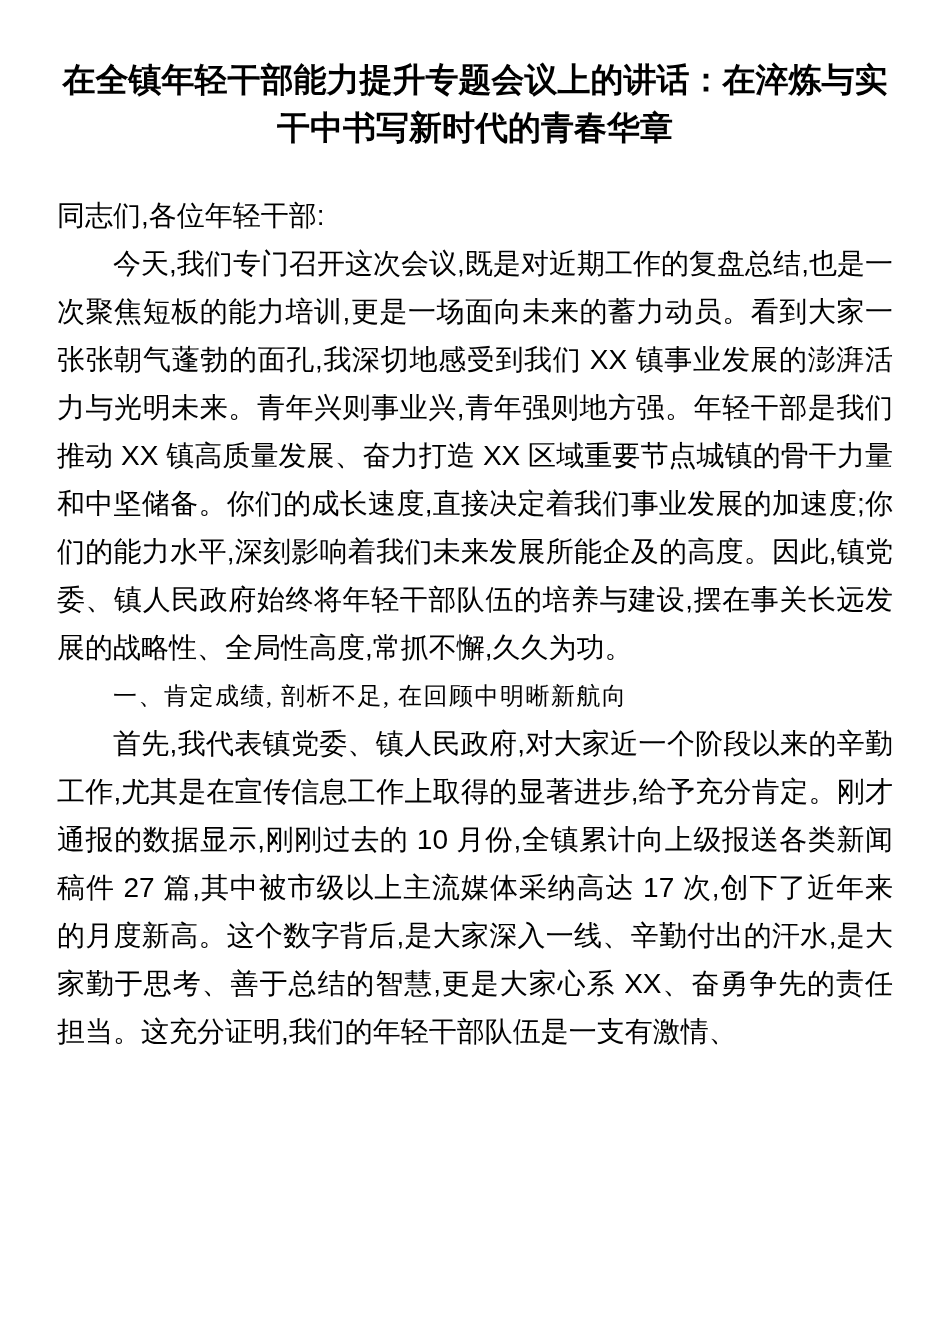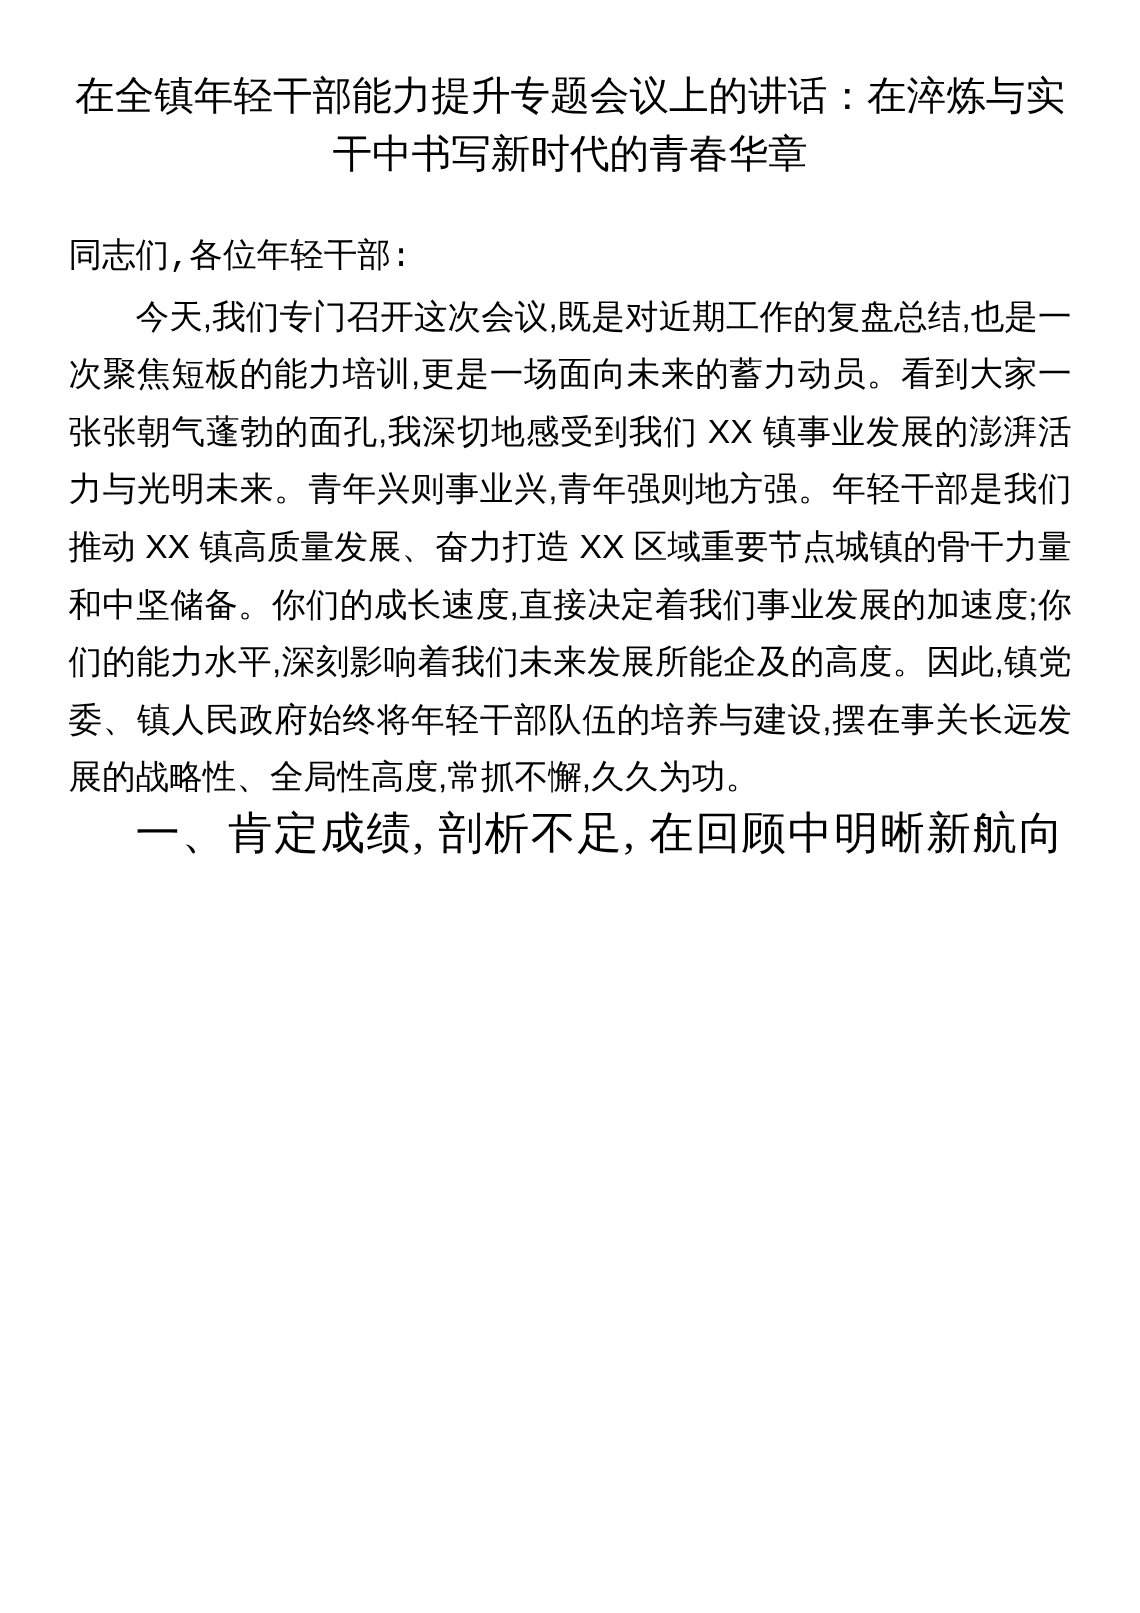--- a/index.html
+++ b/index.html
@@ -23,21 +23,21 @@
     background: #ffffff;
     box-sizing: border-box;
     padding: 0 57px;
   }
 
   
   .doc-title {
     margin: 0;
     padding-top: 56px;
     font-size: 33px;
-    font-weight: normal;
+    font-weight: bold;
     line-height: 48px;
     text-align: center;
     letter-spacing: 0px;
     word-break: break-all;
   }
 
   
   .body-block {
     margin-top: 40px;
   }
@@ -47,31 +47,30 @@
     font-size: 28px;
     line-height: 48px;
     text-align: justify;
     text-justify: inter-ideograph;
     word-break: break-all;
     letter-spacing: 0px;
   }
 
   p.salutation {
     text-indent: 0;
-    font-family: Liberation Mono, monospace;
   }
 
   p.indent {
     text-indent: 56px;
   }
 
   
   p.section-heading {
     margin: 0;
-    font-size: 37px;
+    font-size: 24px;
     line-height: 48px;
     text-indent: 56px;
     font-weight: normal;
     font-family: "Liberation Serif", "DejaVu Serif", serif;
     letter-spacing: 1.5px;
     word-break: break-all;
   }
 </style>
 </head>
 <body>
@@ -82,16 +81,17 @@
 
   <div class="body-block">
 
     <p class="para salutation">同志们,各位年轻干部:</p>
 
     <p class="para indent">今天,我们专门召开这次会议,既是对近期工作的复盘总结,也是一次聚焦短板的能力培训,更是一场面向未来的蓄力动员。看到大家一张张朝气蓬勃的面孔,我深切地感受到我们 XX 镇事业发展的澎湃活力与光明未来。青年兴则事业兴,青年强则地方强。年轻干部是我们推动 XX 镇高质量发展、奋力打造 XX 区域重要节点城镇的骨干力量和中坚储备。你们的成长速度,直接决定着我们事业发展的加速度;你们的能力水平,深刻影响着我们未来发展所能企及的高度。因此,镇党委、镇人民政府始终将年轻干部队伍的培养与建设,摆在事关长远发展的战略性、全局性高度,常抓不懈,久久为功。</p>
 
 
     <p class="section-heading">一、肯定成绩, 剖析不足, 在回顾中明晰新航向</p>
 
+    <p class="para indent">首先,我代表镇党委、镇人民政府,对大家近一个阶段以来的辛勤工作,尤其是在宣传信息工作上取得的显著进步,给予充分肯定。刚才通报的数据显示,刚刚过去的 10 月份,全镇累计向上级报送各类新闻稿件 27 篇,其中被市级以上主流媒体采纳高达 17 次,创下了近年来的月度新高。这个数字背后,是大家深入一线、辛勤付出的汗水,是大家勤于思考、善于总结的智慧,更是大家心系 XX、奋勇争先的责任担当。这充分证明,我们的年轻干部队伍是一支有激情、</p>
 
   </div>
 
 </div>
 
 </body></html>

